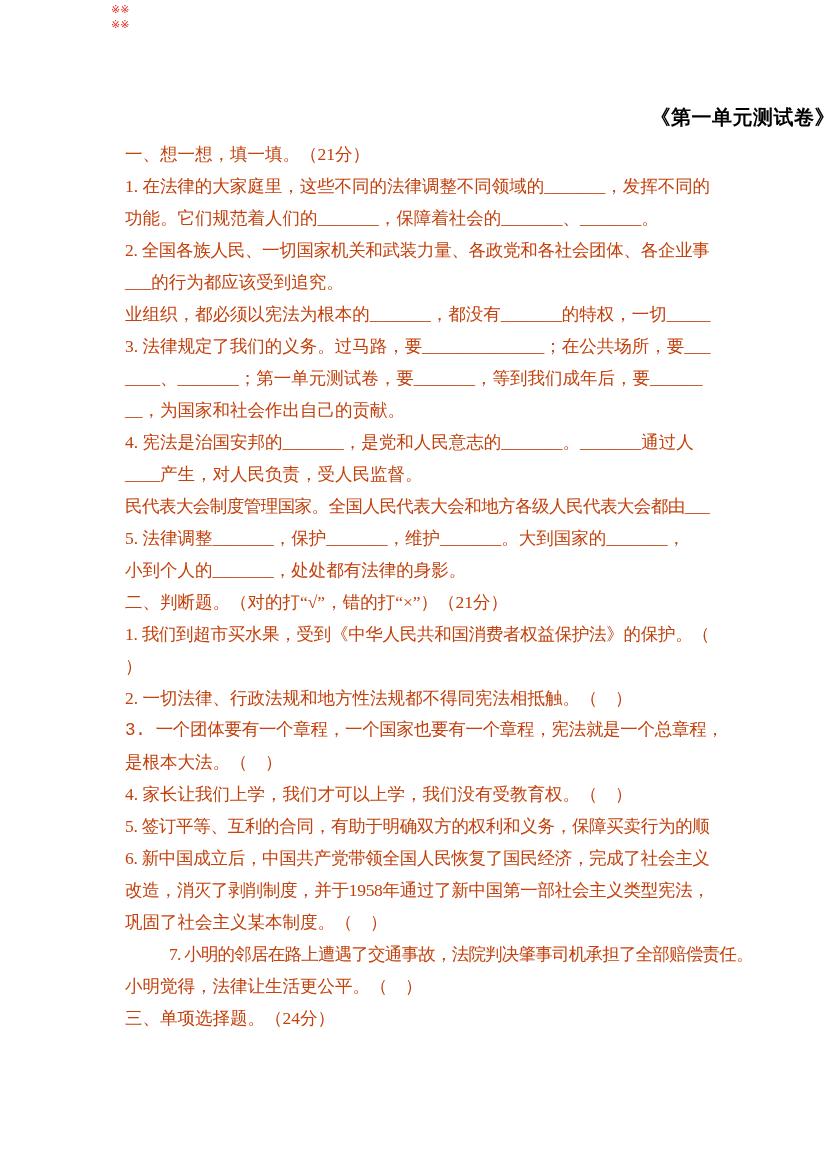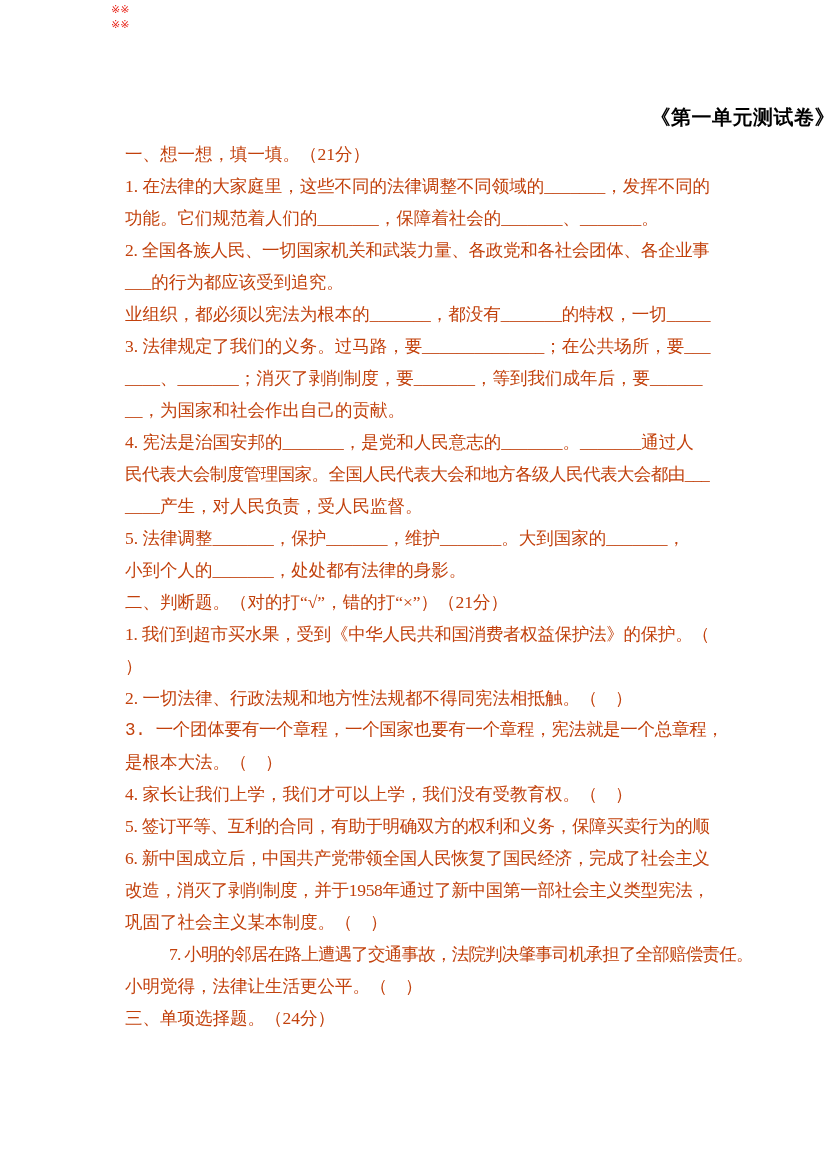--- a/index.html
+++ b/index.html
@@ -62,25 +62,25 @@
 
 <div class="doc-body">
     <div>
       <div class="line" style="letter-spacing: 0px;">一、想一想，填一填。（21分）</div>
       <div class="line" style="letter-spacing: -0.03px;">1. 在法律的大家庭里，这些不同的法律调整不同领域的_______，发挥不同的</div>
       <div class="line" style="letter-spacing: 0px;">功能。它们规范着人们的_______，保障着社会的_______、_______。</div>
       <div class="line" style="letter-spacing: -0.29px;">2. 全国各族人民、一切国家机关和武装力量、各政党和各社会团体、各企业事</div>
       <div class="line" style="letter-spacing: 0px;">___的行为都应该受到追究。</div>
       <div class="line" style="letter-spacing: -0.02px;">业组织，都必须以宪法为根本的_______，都没有_______的特权，一切_____</div>
       <div class="line" style="letter-spacing: -0.02px;">3. 法律规定了我们的义务。过马路，要______________；在公共场所，要___</div>
-      <div class="line" style="letter-spacing: 0px;">____、_______；消灭了剥削制度，要_______，等到我们成年后，要______</div>
+      <div class="line" style="letter-spacing: 0px;">____、_______；第一单元测试卷，要_______，等到我们成年后，要______</div>
       <div class="line" style="letter-spacing: 0px;">__，为国家和社会作出自己的贡献。</div>
       <div class="line" style="letter-spacing: 0px;">4. 宪法是治国安邦的_______，是党和人民意志的_______。_______通过人</div>
+      <div class="line" style="letter-spacing: 0px;">____产生，对人民负责，受人民监督。</div>
       <div class="line" style="letter-spacing: -0.54px;">民代表大会制度管理国家。全国人民代表大会和地方各级人民代表大会都由___</div>
-      <div class="line" style="letter-spacing: 0px;">____产生，对人民负责，受人民监督。</div>
       <div class="line" style="letter-spacing: 0px;">5. 法律调整_______，保护_______，维护_______。大到国家的_______，</div>
       <div class="line" style="letter-spacing: 0px;">小到个人的_______，处处都有法律的身影。</div>
     </div>
     <div>
       <div class="line" style="letter-spacing: 0px;">二、判断题。（对的打“√”，错的打“×”）（21分）</div>
       <div class="line" style="letter-spacing: -0.29px;">1. 我们到超市买水果，受到《中华人民共和国消费者权益保护法》的保护。（</div>
       <div class="line">）</div>
       <div class="line" style="letter-spacing: 0px;">2. 一切法律、行政法规和地方性法规都不得同宪法相抵触。（　）</div>
       <div class="line" style="letter-spacing: -0.29px; font-family: Liberation Mono, monospace;">3. 一个团体要有一个章程，一个国家也要有一个章程，宪法就是一个总章程，</div>
       <div class="line" style="letter-spacing: 0px;">是根本大法。（　）</div>

